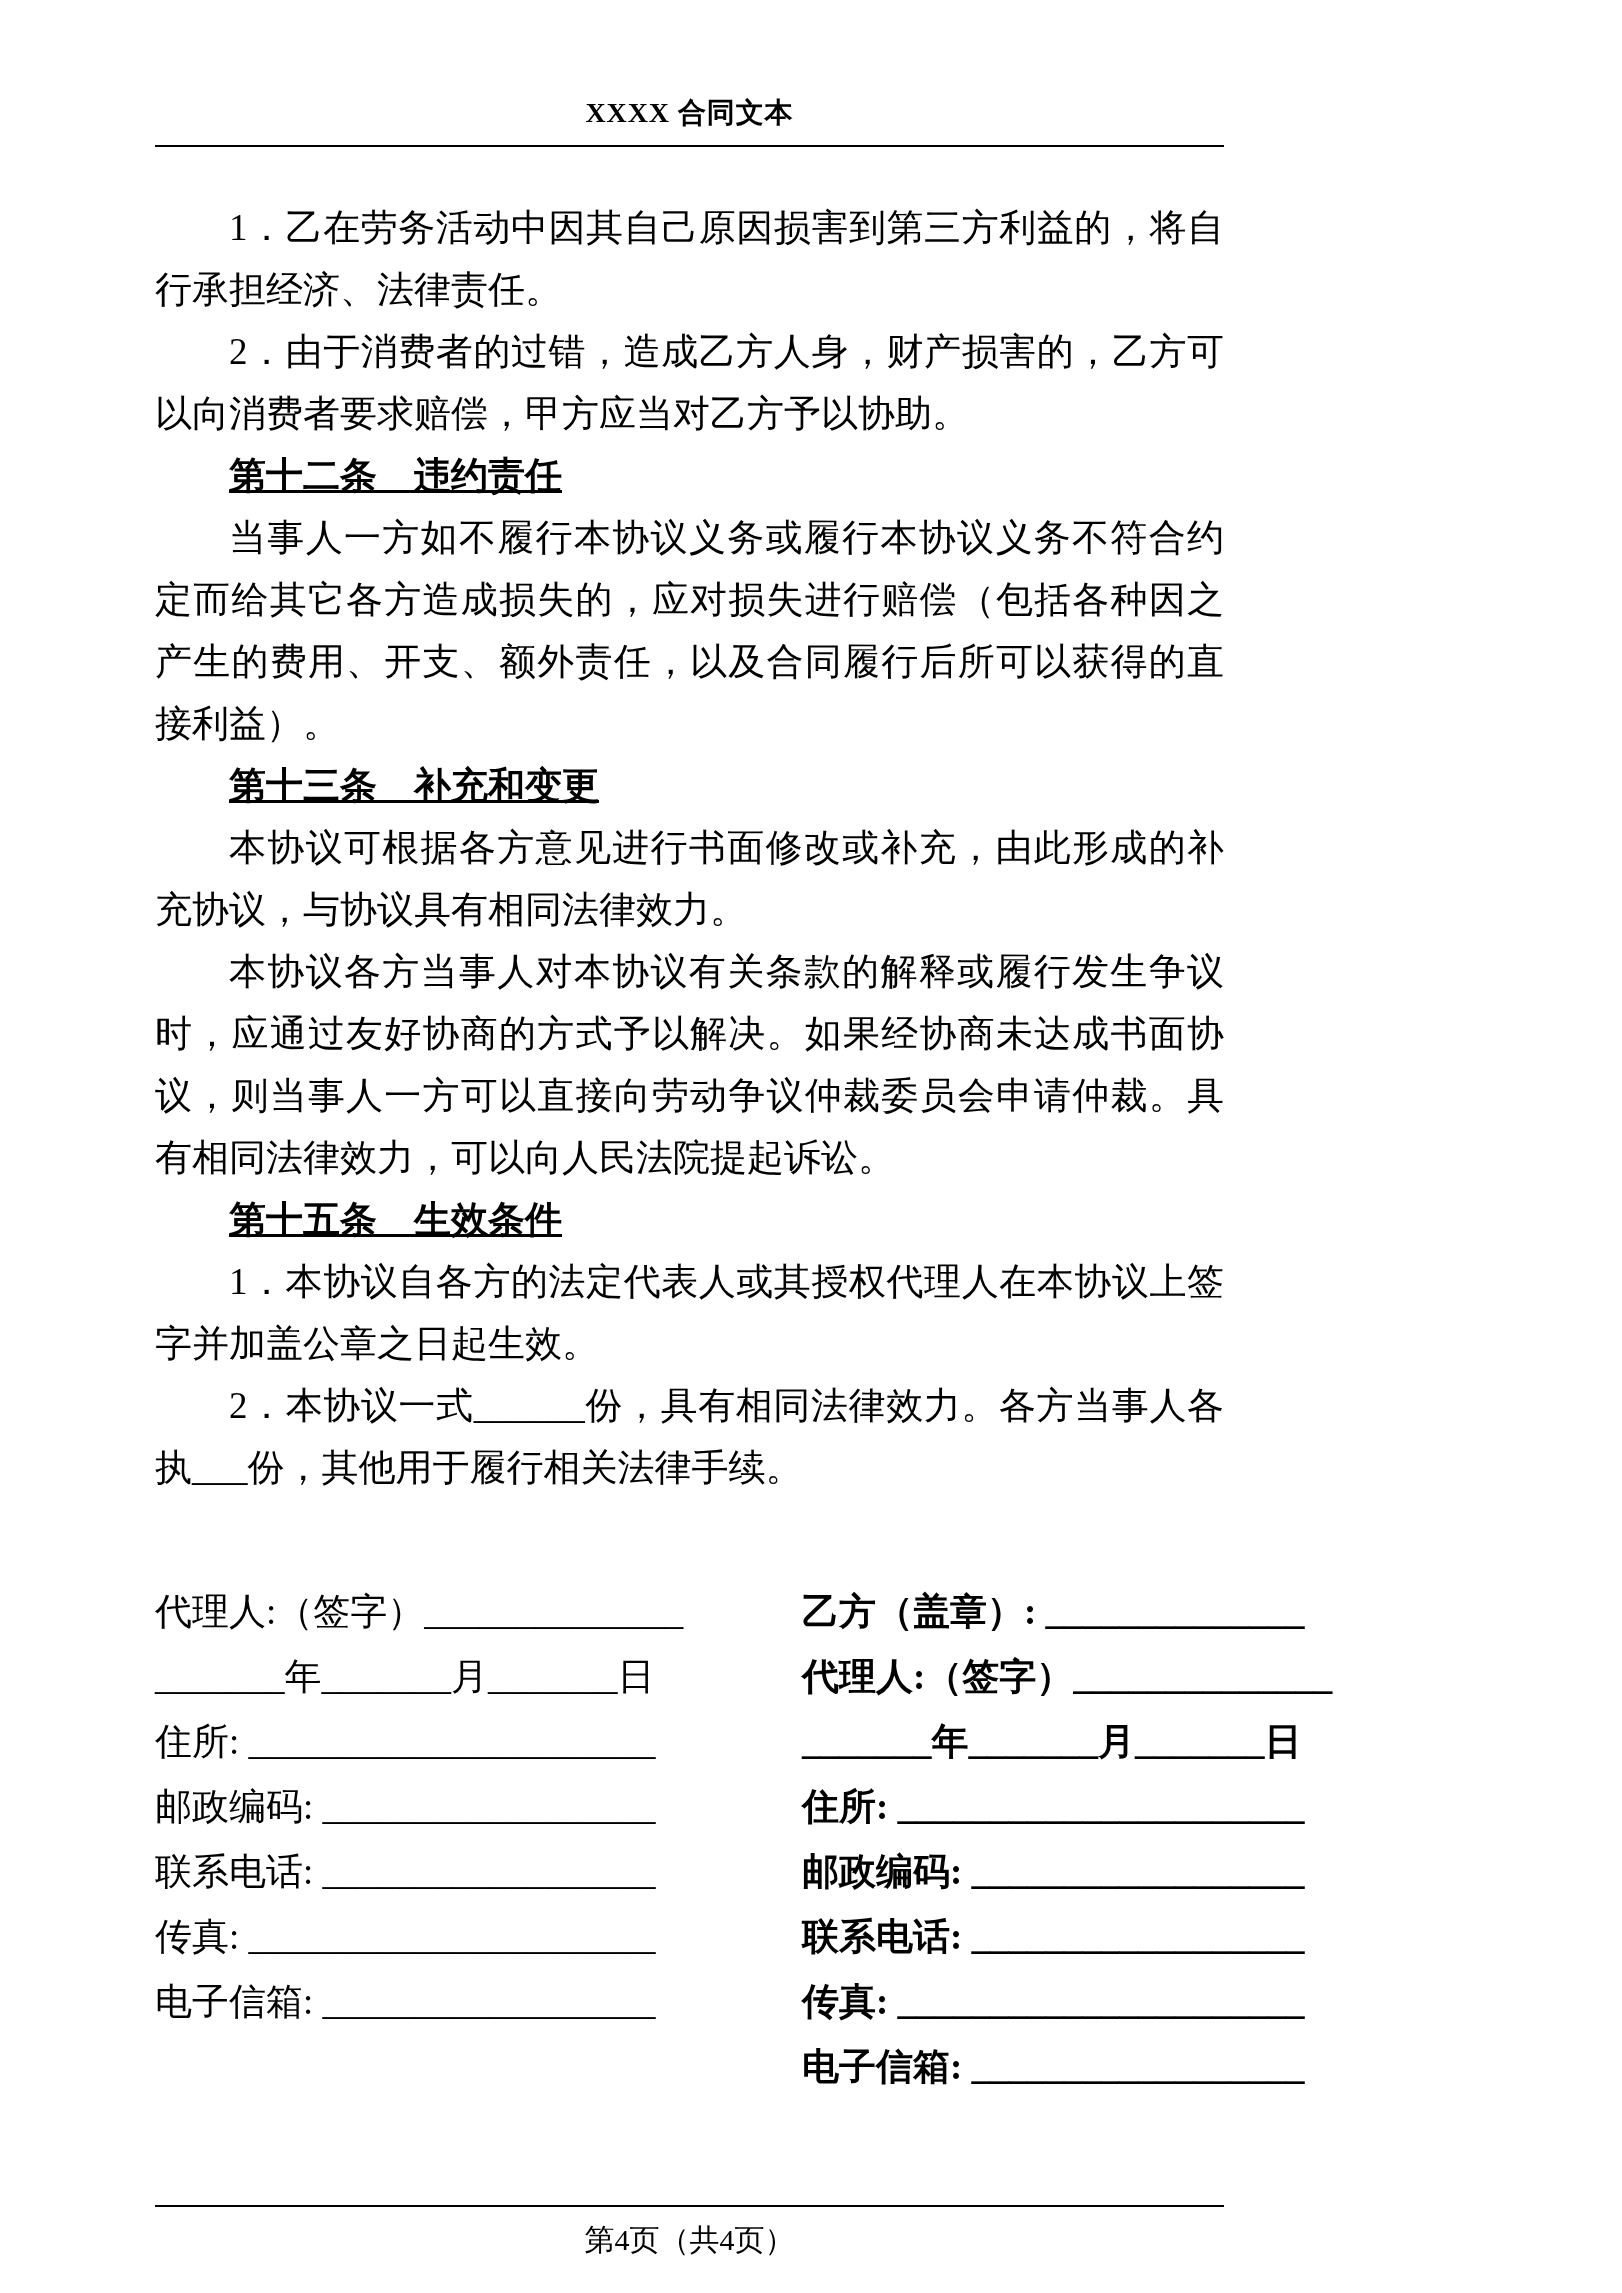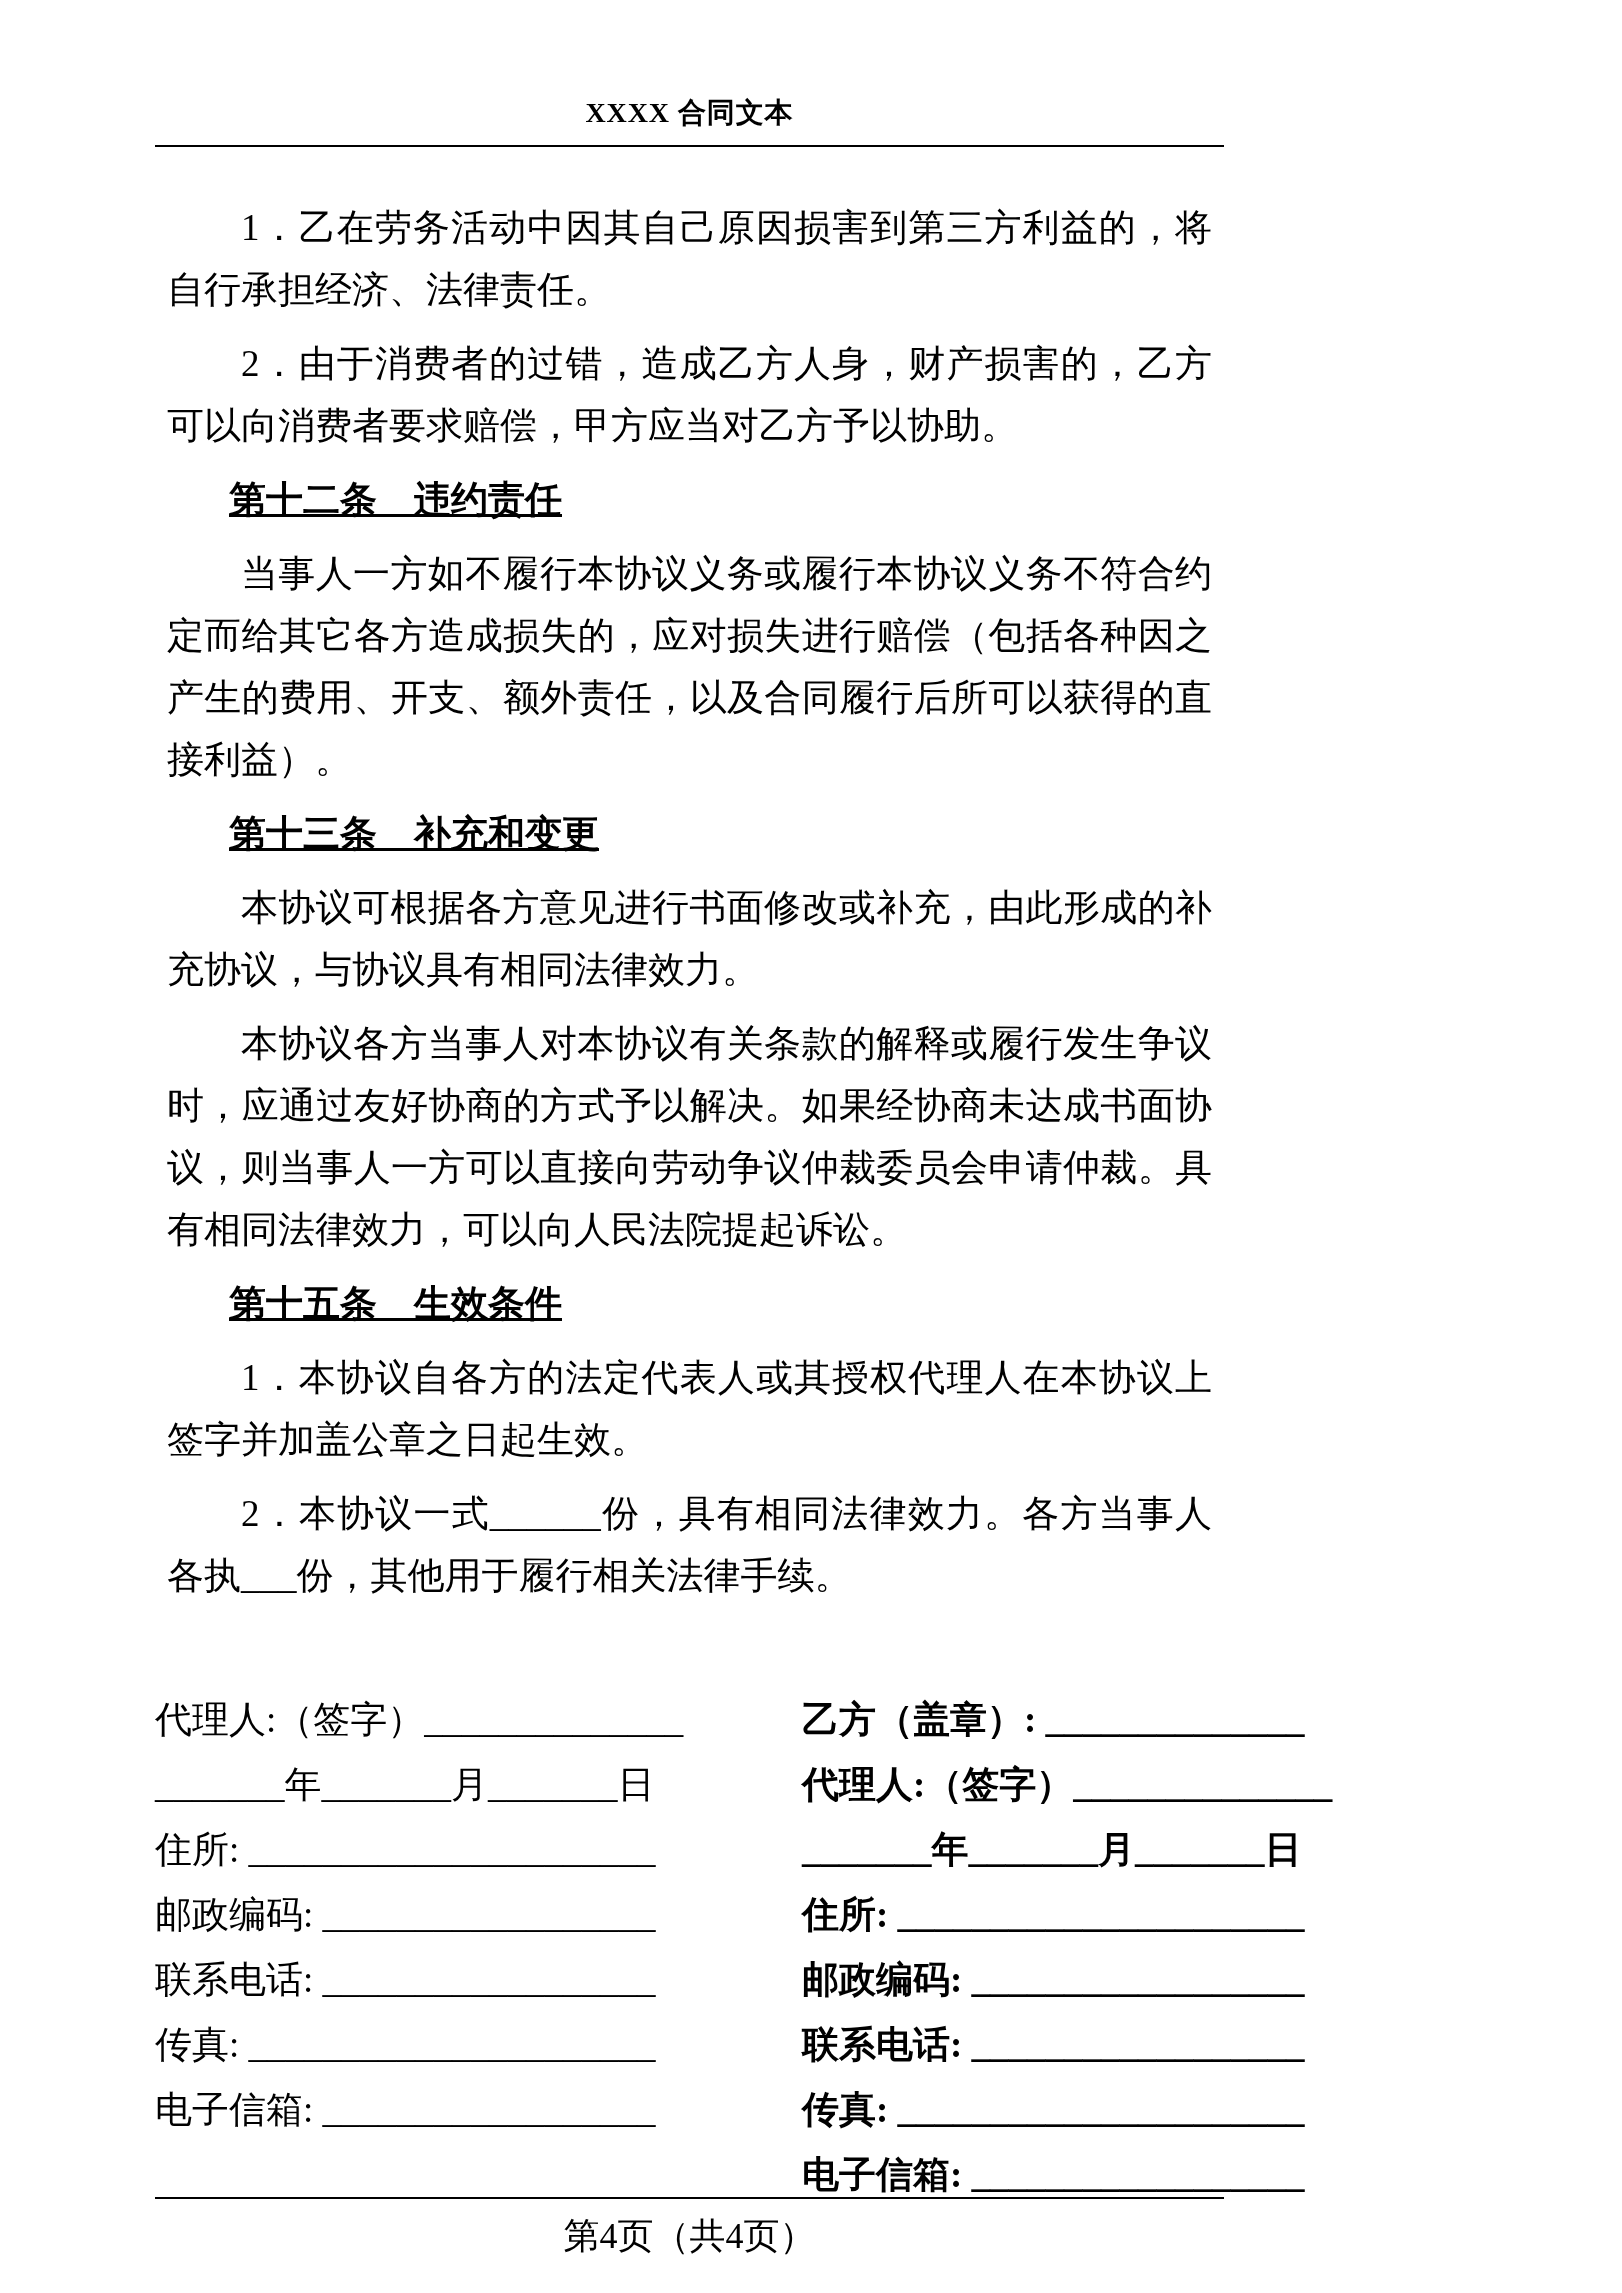--- a/index.html
+++ b/index.html
@@ -31,21 +31,21 @@
     border-top: 2.7px solid #000;
     margin-top: 12.7px;
     height: 0;
   }
   .content {
     margin-top: 50px;
     font-size: 37px;
     line-height: 62px;
   }
   .para {
-    margin: 12px;
+    margin: 0;
     text-indent: 2em;
     text-align: justify;
   }
   .heading {
     margin: 0;
     text-indent: 2em;
     font-weight: bold;
     text-decoration: underline;
   }
   .signatures {
@@ -68,21 +68,21 @@
     height: 65px;
   }
   .doc-footer {
     position: absolute;
     left: 155px;
     right: 155px;
     bottom: 33px;
     border-top: 2.7px solid #000;
     padding-top: 12.7px;
     text-align: center;
-    font-size: 36px;
+    font-size: 30px;
   }
 </style>
 </head>
 <body>
 
 <div class="page">
 
   <div class="doc-header">
     <div class="header-title">XXXX 合同文本</div>
     <div class="header-rule"></div>

